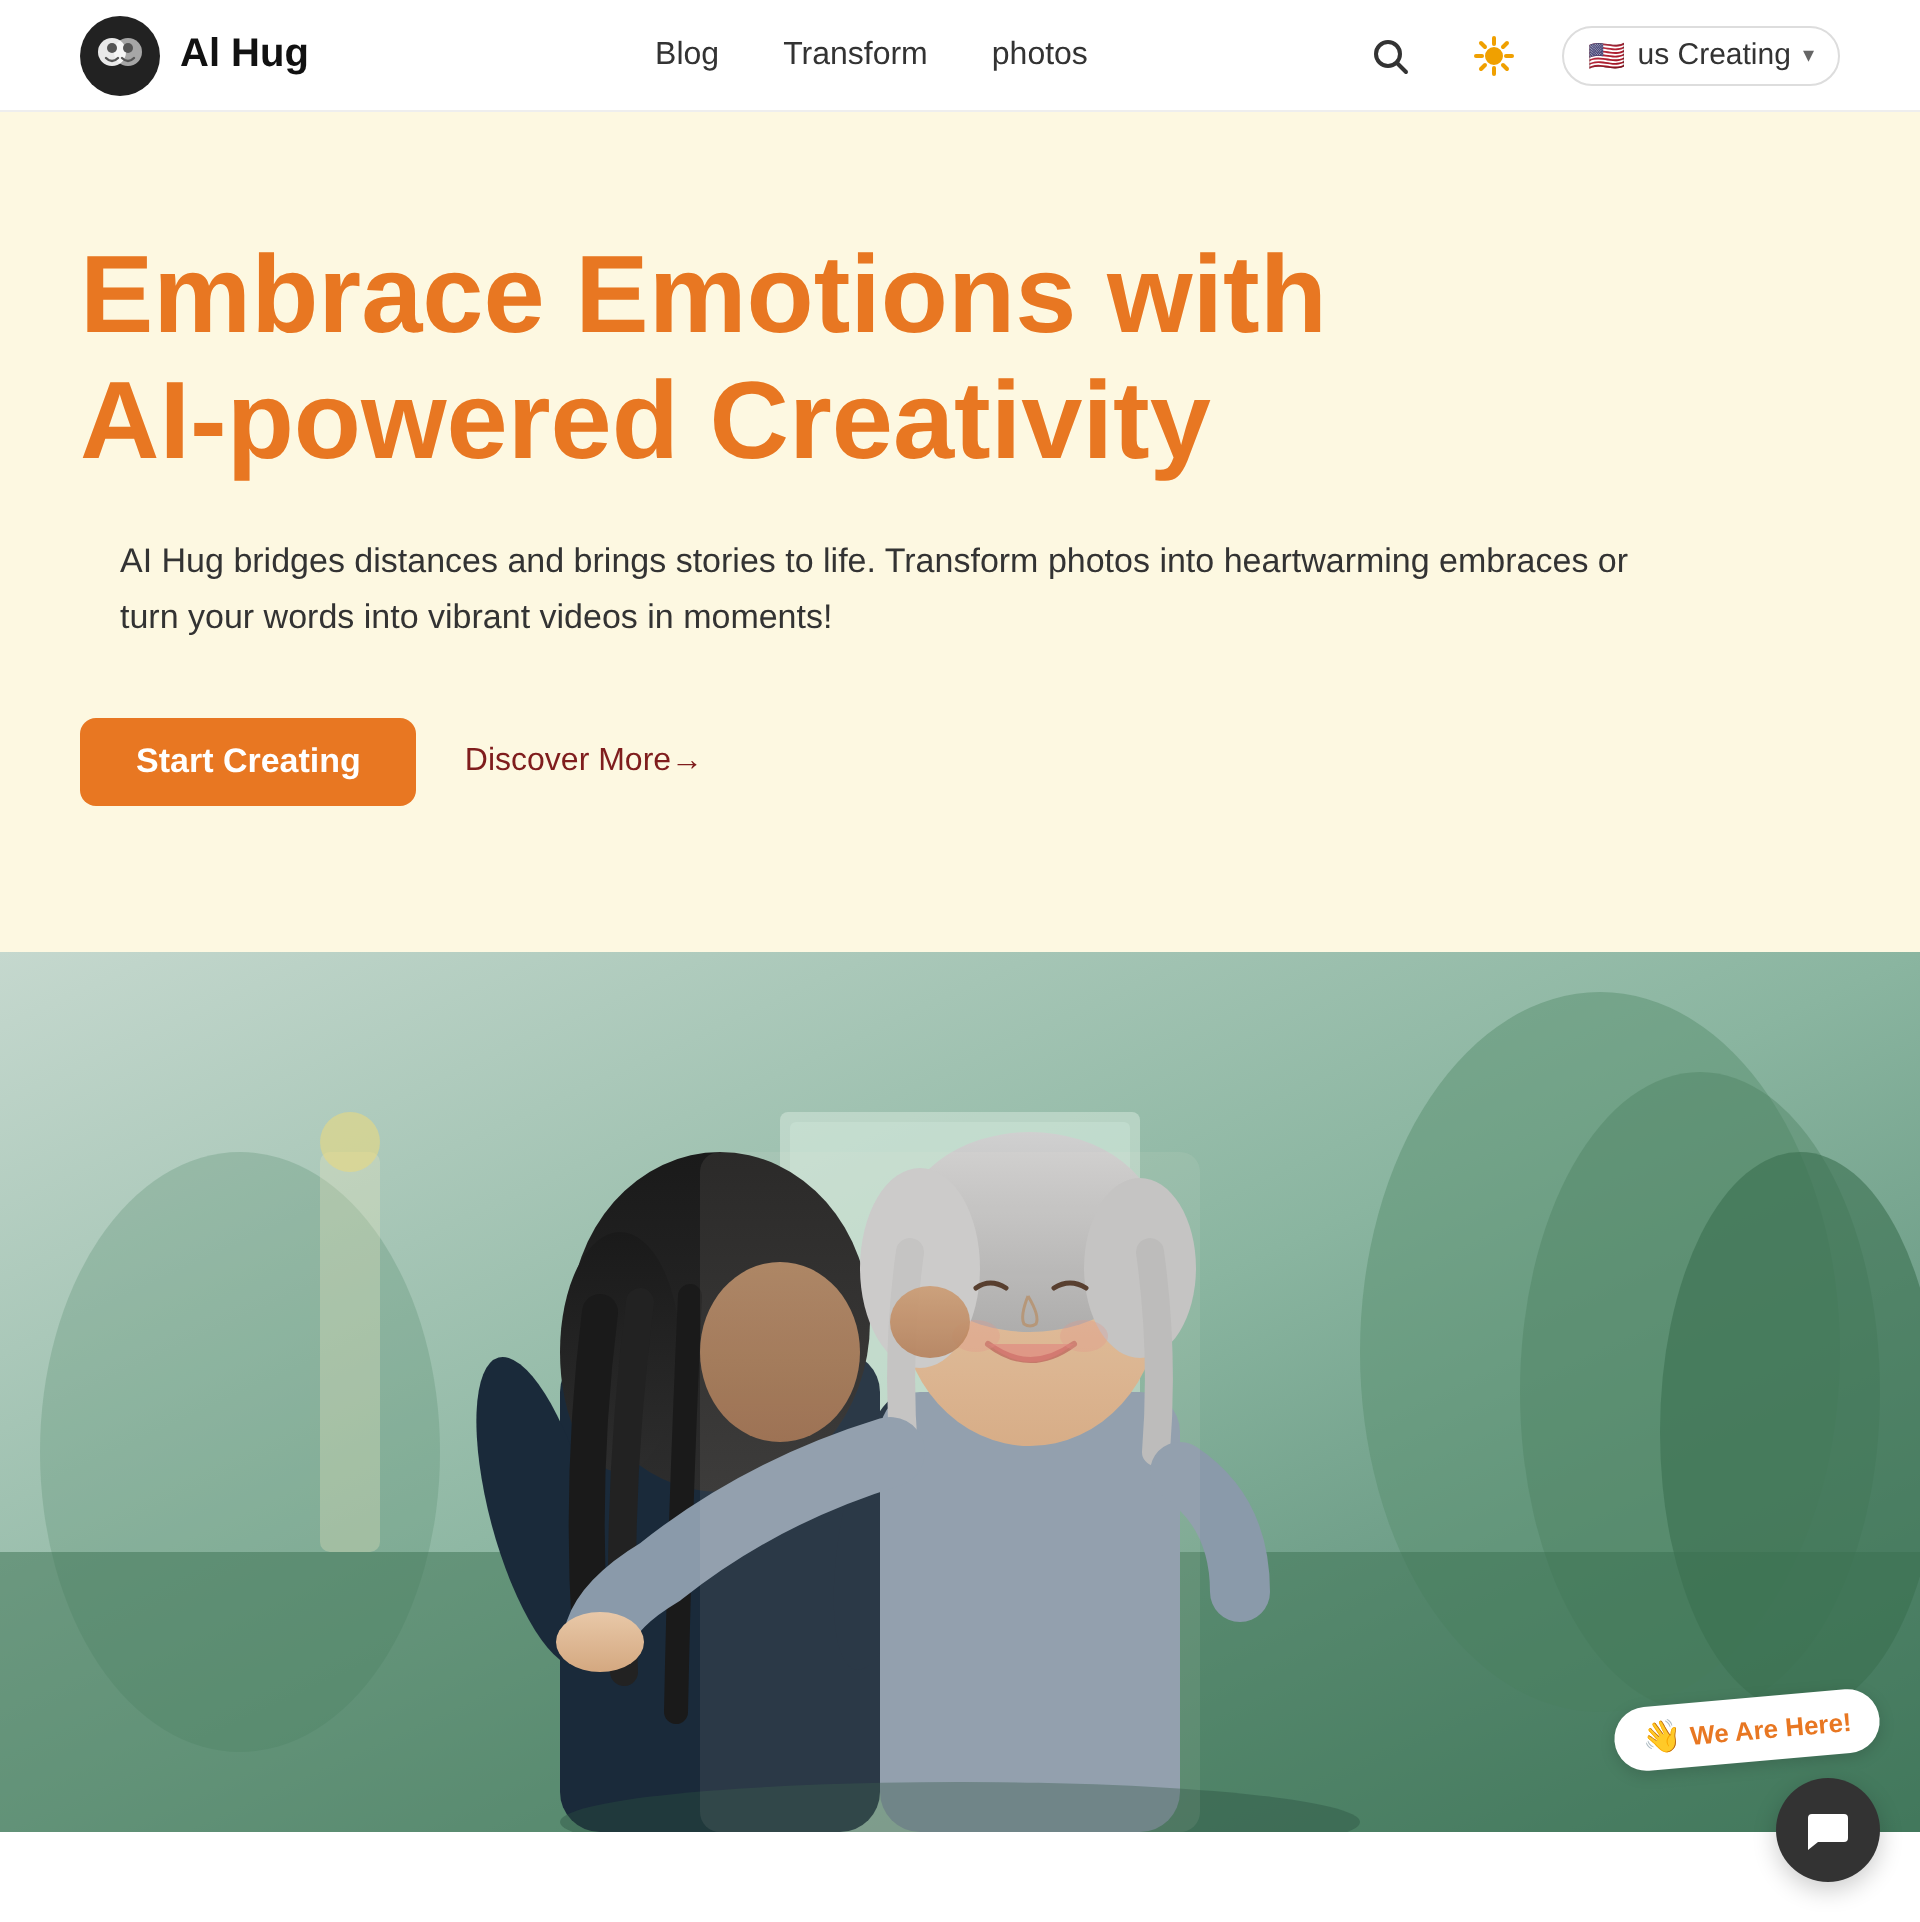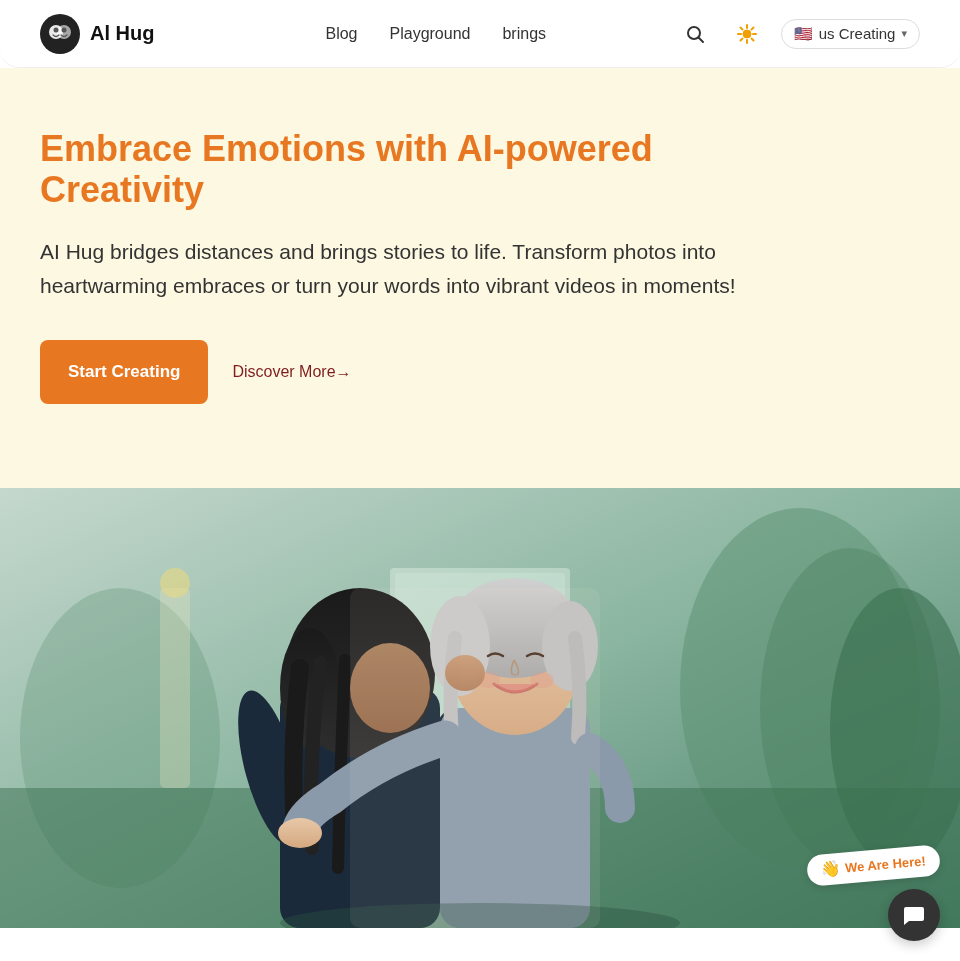--- a/index.html
+++ b/index.html
@@ -1,23 +1,22 @@
 <!DOCTYPE html>
 <html><head>
   <meta charset="utf-8">
   <style>
     * { margin: 0; padding: 0; box-sizing: border-box; }
     body { font-family: -apple-system, BlinkMacSystemFont, 'Segoe UI', sans-serif; background: #fff; width: 960px; }
 
     
     nav {
       display: flex; align-items: center; justify-content: space-between;
-      padding: 0 40px; height: 68px; background: #fff;
+      padding: 0 40px; height: 56px; background: #fff;
       border-bottom: 1px solid #eee;
-      border-radius: 19px;
     }
     .nav-logo { display: flex; align-items: center; gap: 10px; cursor: pointer; }
     .nav-logo-icon {
       width: 40px; height: 40px; background: #222; border-radius: 50%;
       display: flex; align-items: center; justify-content: center;
       font-size: 18px;
     }
     .nav-logo-text { font-size: 20px; font-weight: 700; color: #111; }
     .nav-links { display: flex; align-items: flex-end; gap: 32px; margin-left: 40px; }
     .nav-link { font-size: 16px; color: #333; text-decoration: none; cursor: pointer; }
@@ -34,31 +33,31 @@
     }
     .nav-lang-chevron { font-size: 11px; color: #666; }
 
     
     .hero {
       background: #fdf8e1;
       padding: 60px 40px 0 40px;
       min-height: 420px;
     }
     .hero-title {
-      font-size: 36px; font-weight: 800; color: #e87722;
+      font-size: 55px; font-weight: 800; color: #e87722;
       line-height: 1.15; max-width: 700px; margin-bottom: 24px;
     }
     .hero-subtitle {
-      font-size: 21px; color: #333; line-height: 1.65;
-      max-width: 780px; margin-bottom: 36px;
+      font-size: 17px; color: #333; line-height: 1.65;
+      max-width: 780px; margin-bottom: 36px; margin-left: 20px;
     }
     .hero-cta { display: flex; align-items: center; gap: 24px; margin-bottom: 40px; }
     .btn-start {
       background: #e87722; color: #fff; border: none; border-radius: 8px;
-      padding: 22px 28px; font-size: 17px; font-weight: 600; cursor: pointer;
+      padding: 12px 28px; font-size: 17px; font-weight: 600; cursor: pointer;
     }
     .btn-discover {
       font-size: 16px; color: #7f1d1d; background: none; border: none;
       cursor: pointer; display: flex; align-items: center; gap: 4px;
     }
 
     
     .hero-img-placeholder {
       width: 100%;
       height: 440px;
@@ -98,22 +97,22 @@
         <circle cx="18" cy="10" r="2.5" fill="#555"></circle>
         <path d="M7 15 Q10 18 13 15" stroke="#555" stroke-width="1.2" fill="none" stroke-linecap="round"></path>
         <path d="M15 15 Q18 18 21 15" stroke="#555" stroke-width="1.2" fill="none" stroke-linecap="round"></path>
       </svg>
     </div>
     <span class="nav-logo-text">Al Hug</span>
   </div>
 
   <div class="nav-links">
     <a class="nav-link">Blog</a>
-    <a class="nav-link">Playground</a>
-    <a class="nav-link">brings</a>
+    <a class="nav-link">Transform</a>
+    <a class="nav-link">photos</a>
   </div>
 
   <div class="nav-actions">
     <button class="nav-search-icon">
       <svg width="20" height="20" viewBox="0 0 20 20" fill="none">
         <circle cx="9" cy="9" r="6" stroke="#333" stroke-width="2"></circle>
         <line x1="13.5" y1="13.5" x2="18" y2="18" stroke="#333" stroke-width="2" stroke-linecap="round"></line>
       </svg>
     </button>
     <button class="nav-theme-icon">

